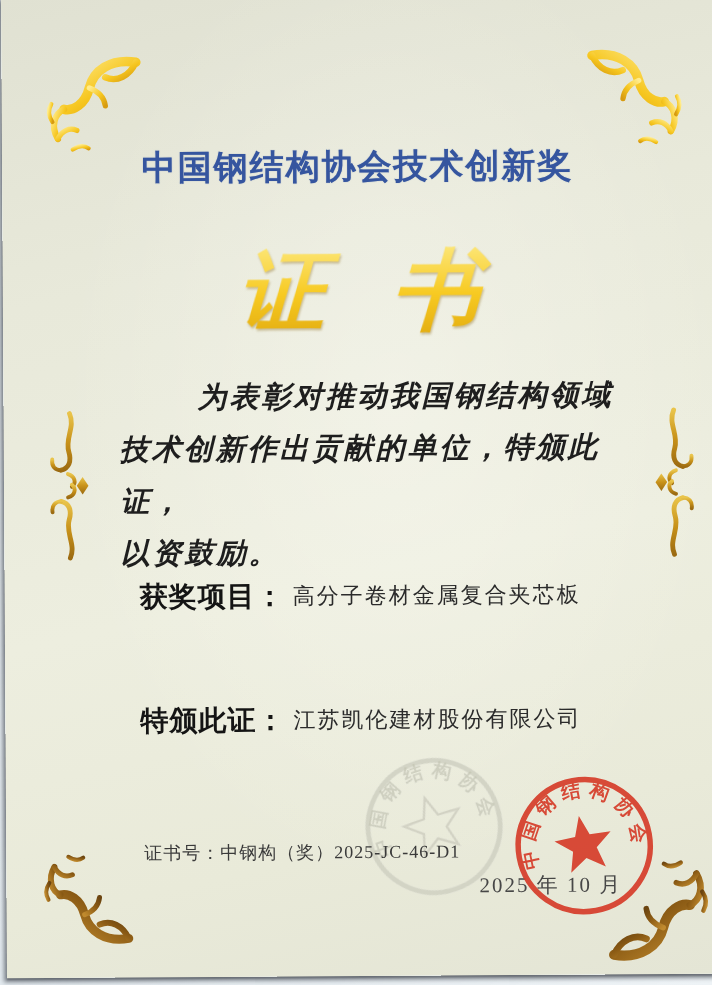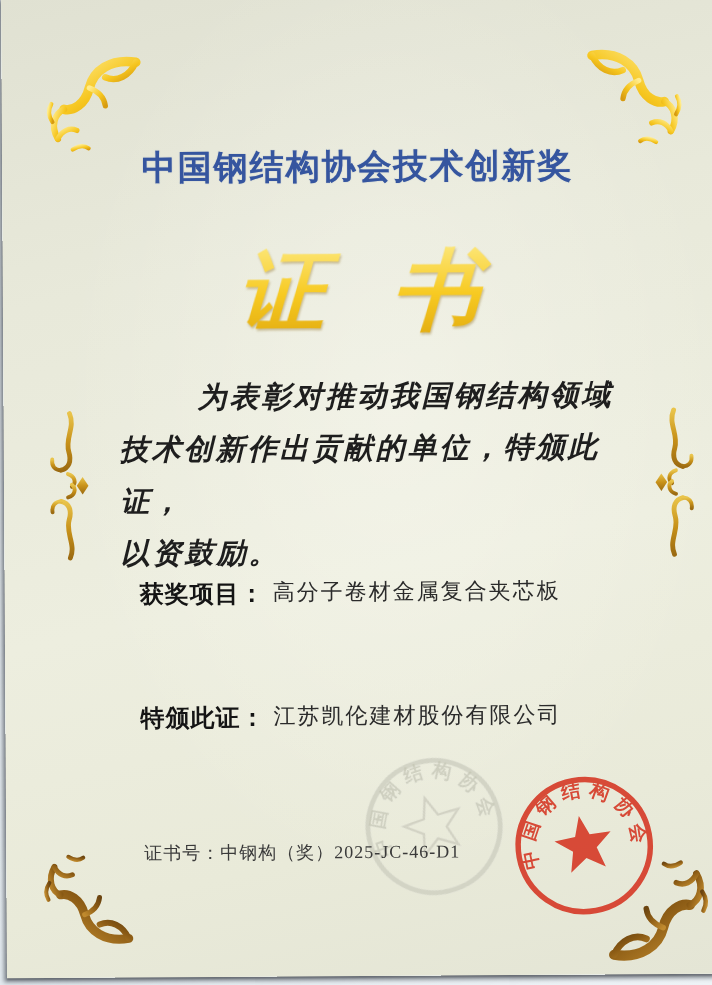--- a/index.html
+++ b/index.html
@@ -41,21 +41,21 @@
     color:#1e1e1e;font-style:italic;font-weight:bold;
     font-family:"DejaVu Serif", serif;
   }
   .body-text .indent{text-indent:78px;display:block;}
   .body-text span{display:block;}
   .field{position:absolute;left:135px;white-space:nowrap;}
   .field-project{top:583px;}
   .field-unit{top:707px;}
   .field .label{
     font-family:"Liberation Sans", sans-serif;font-weight:bold;
-    font-size:24px;color:#141414;letter-spacing:1px;
+    font-size:28px;color:#141414;letter-spacing:1px;
   }
   .field .value{
     font-family:"Liberation Serif", serif;
     font-size:22px;color:#2b2b2b;letter-spacing:2px;
     margin-left:8px;vertical-align:2px;
   }
   .cert-no{
     position:absolute;left:138px;top:846px;
     font-size:18px;letter-spacing:1px;color:#3a3a3a;
     font-family:"Liberation Serif", serif;white-space:nowrap;
@@ -204,20 +204,21 @@
     <path id="embArc" d="M -44,21 A 49,49 0 1 1 44,21" fill="none"></path>
     <text font-size="19" font-weight="bold" fill="#c2c3b1" letter-spacing="7" opacity="0.85" font-family="Liberation Serif, serif">
       <textPath href="#embArc" startOffset="50%" text-anchor="middle">中国钢结构协会</textPath>
     </text>
   </svg>
 
   <div class="cert-no">
     <span>证书号：</span><span>中钢构（奖）2025-JC-46-D1</span>
   </div>
 
+  <div class="date">2025 年 10 月</div>
 
   <svg class="seal seal-red" width="160" height="160" viewBox="-80 -80 160 160">
     <circle r="66" fill="none" stroke="#d63e2b" stroke-width="5.5"></circle>
     <polygon points="0,-30 7.4,-10.2 28.5,-9.3 12,3.9 17.6,24.3 0,12.6 -17.6,24.3 -12,3.9 -28.5,-9.3 -7.4,-10.2" fill="#d63e2b"></polygon>
     <path id="redArc" d="M -44,21 A 49,49 0 1 1 44,21" fill="none"></path>
     <text font-size="19" font-weight="bold" fill="#d63e2b" letter-spacing="7" font-family="Liberation Serif, serif">
       <textPath href="#redArc" startOffset="50%" text-anchor="middle">中国钢结构协会</textPath>
     </text>
   </svg>
 

